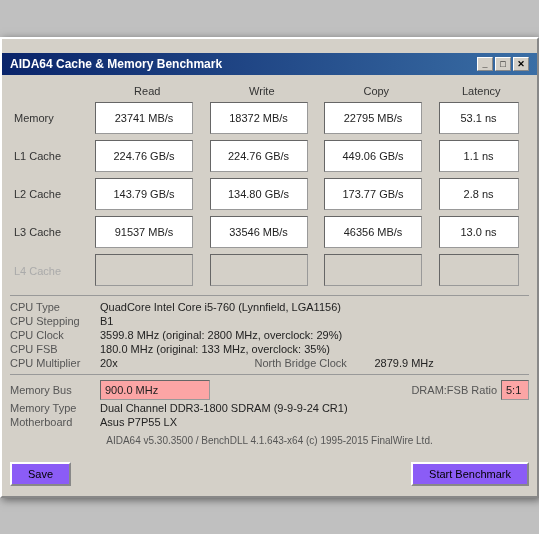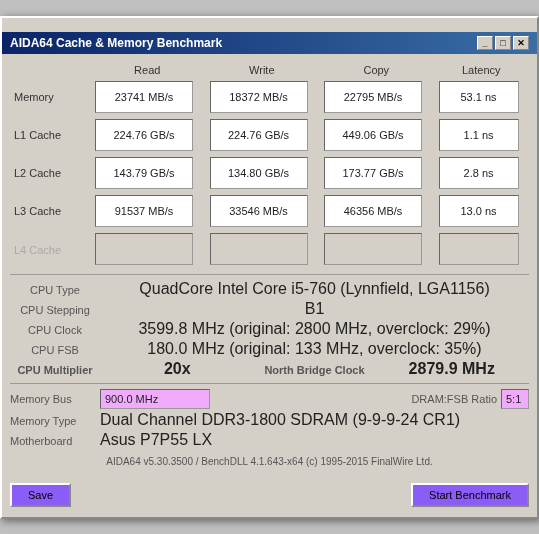--- a/index.html
+++ b/index.html
@@ -98,51 +98,50 @@
       justify-content: center;
       margin: 1px;
     }
 
     .cell-input.latency {
       width: 80px;
     }
 
     .info-section {
       margin-top: 4px;
-      text-align: center;
     }
 
     .info-row {
       display: flex;
       align-items: baseline;
       padding: 1px 0;
       font-size: 11px;
     }
 
     .info-label {
       width: 90px;
       color: #555;
       flex-shrink: 0;
       font-size: 11px;
     }
 
     .info-value {
       color: #222;
-      font-size: 16px;
+      font-size: 11px;
       flex: 1;
     }
 
     .memory-section {
       margin-top: 2px;
     }
 
     .mem-value-box {
       width: 110px;
       height: 20px;
-      background: #f0abfc;
+      background: #fca5a5;
       border: 1px solid #999;
       border-top: 1px solid #666;
       border-left: 1px solid #666;
       display: inline-flex;
       align-items: center;
       padding: 0 4px;
       font-size: 11px;
       color: #222;
       margin-right: 4px;
     }
@@ -270,21 +269,21 @@
       </div>
       <div class="info-row">
         <span class="info-label">CPU Clock</span>
         <span class="info-value">3599.8 MHz  (original: 2800 MHz, overclock: 29%)</span>
       </div>
       <div class="info-row">
         <span class="info-label">CPU FSB</span>
         <span class="info-value">180.0 MHz  (original: 133 MHz, overclock: 35%)</span>
       </div>
 
-      <div class="info-row" style="display:flex; align-items:baseline;font-weight:bold;">
+      <div class="info-row" style="display:flex; align-items:baseline;">
         <span class="info-label">CPU Multiplier</span>
         <span class="info-value" style="width:180px; flex-shrink:0;">20x</span>
         <span class="info-label" style="width:120px; flex-shrink:0;">North Bridge Clock</span>
         <span class="info-value">2879.9 MHz</span>
       </div>
     </div>
 
     <div class="section-divider"></div>
 
     <div class="memory-section">

